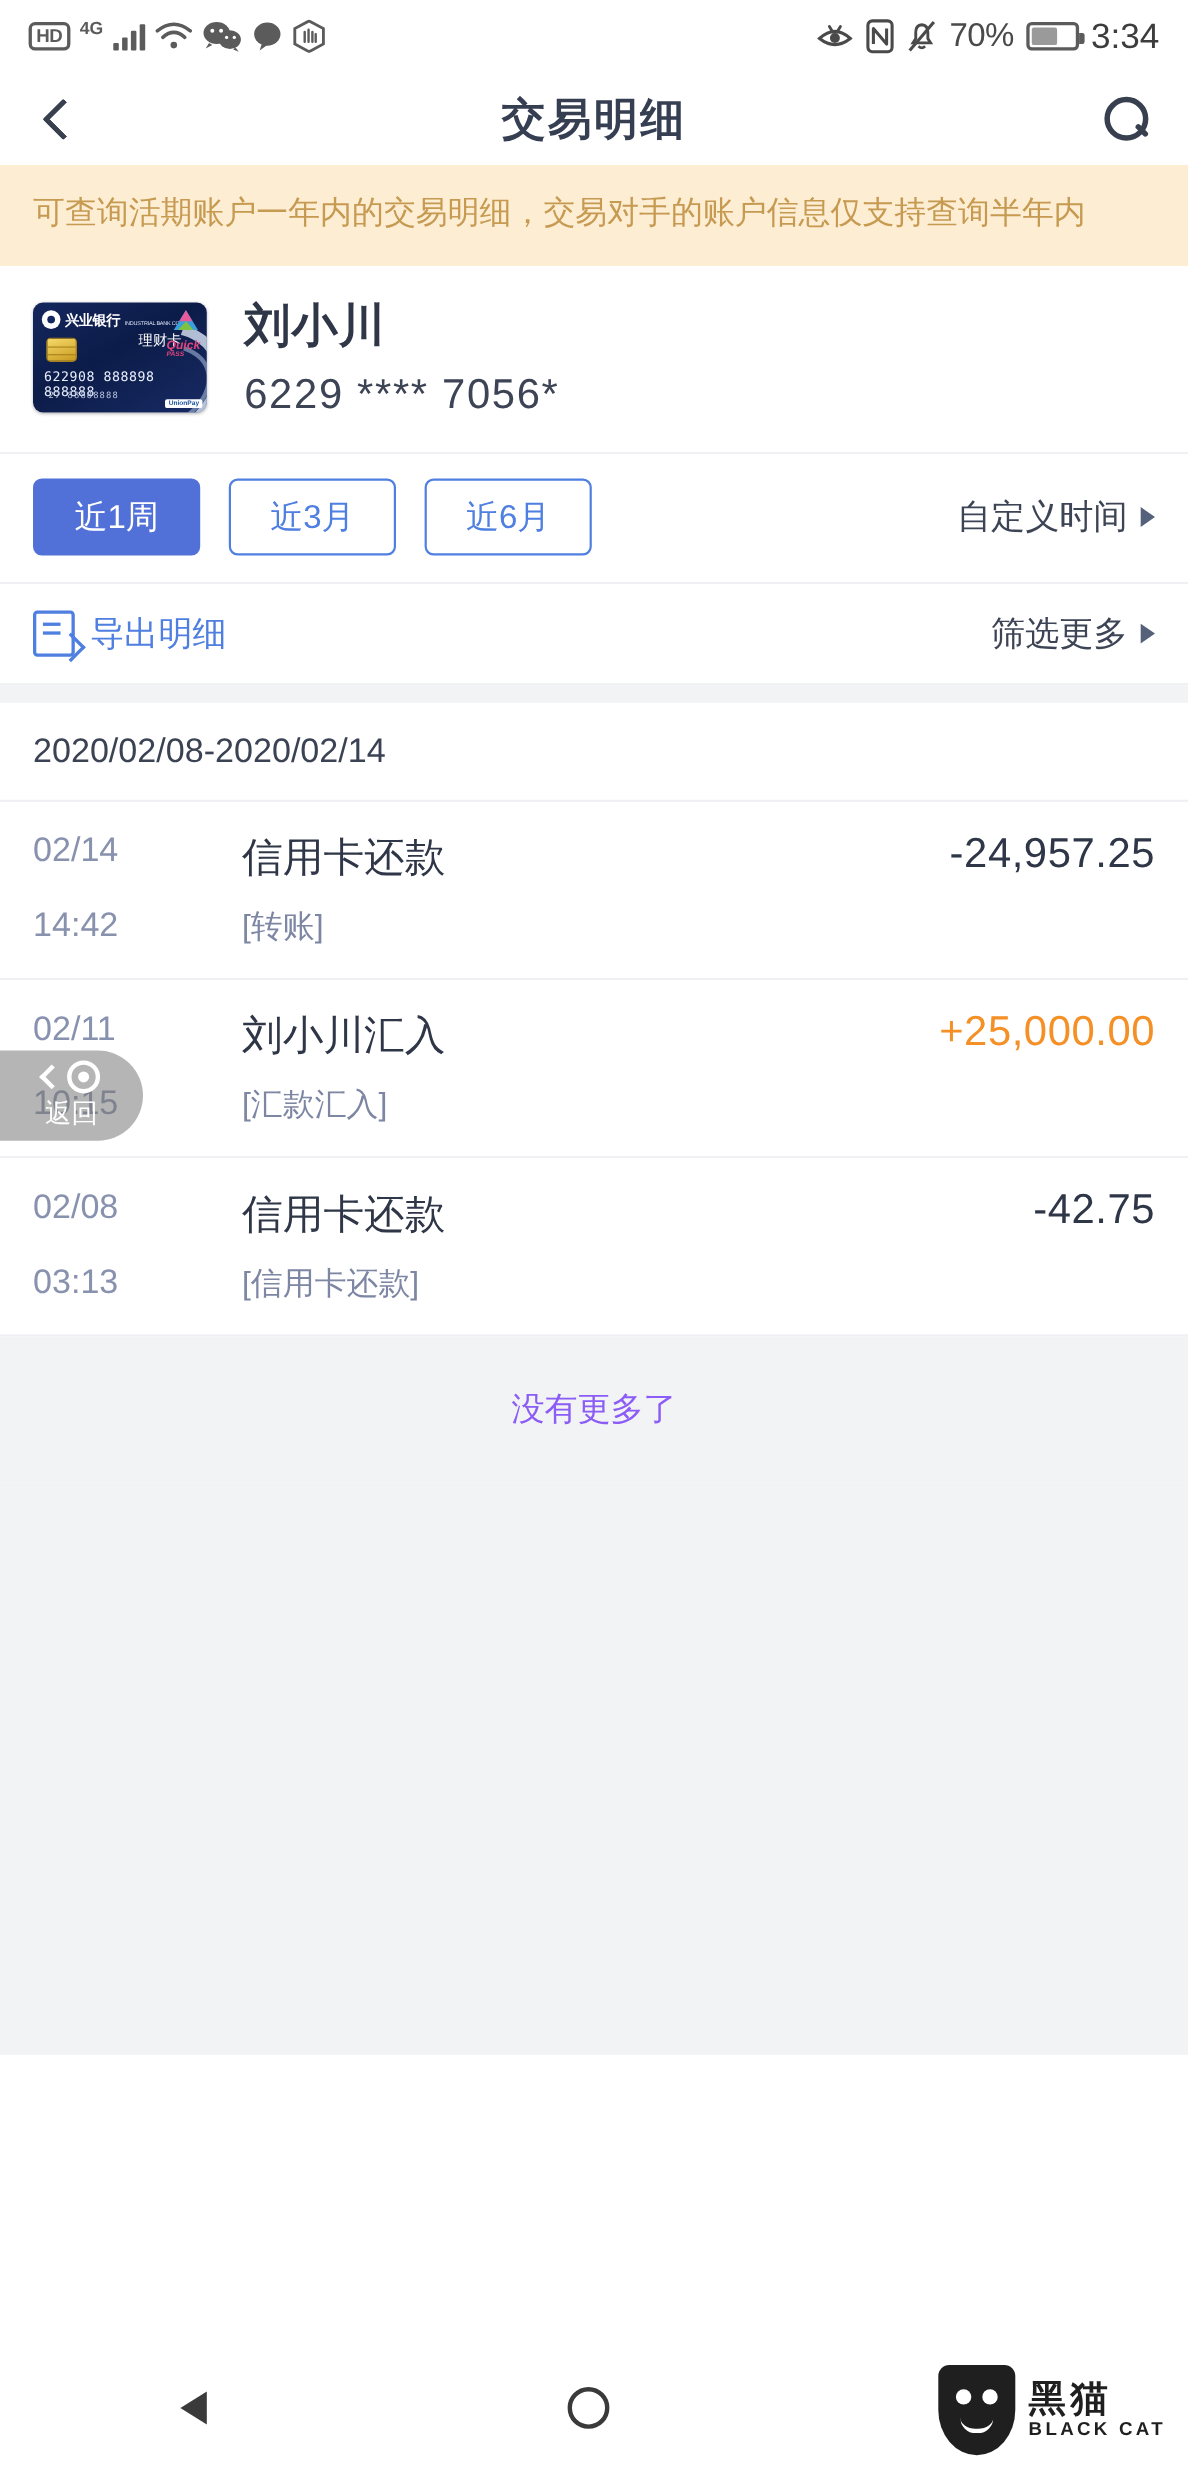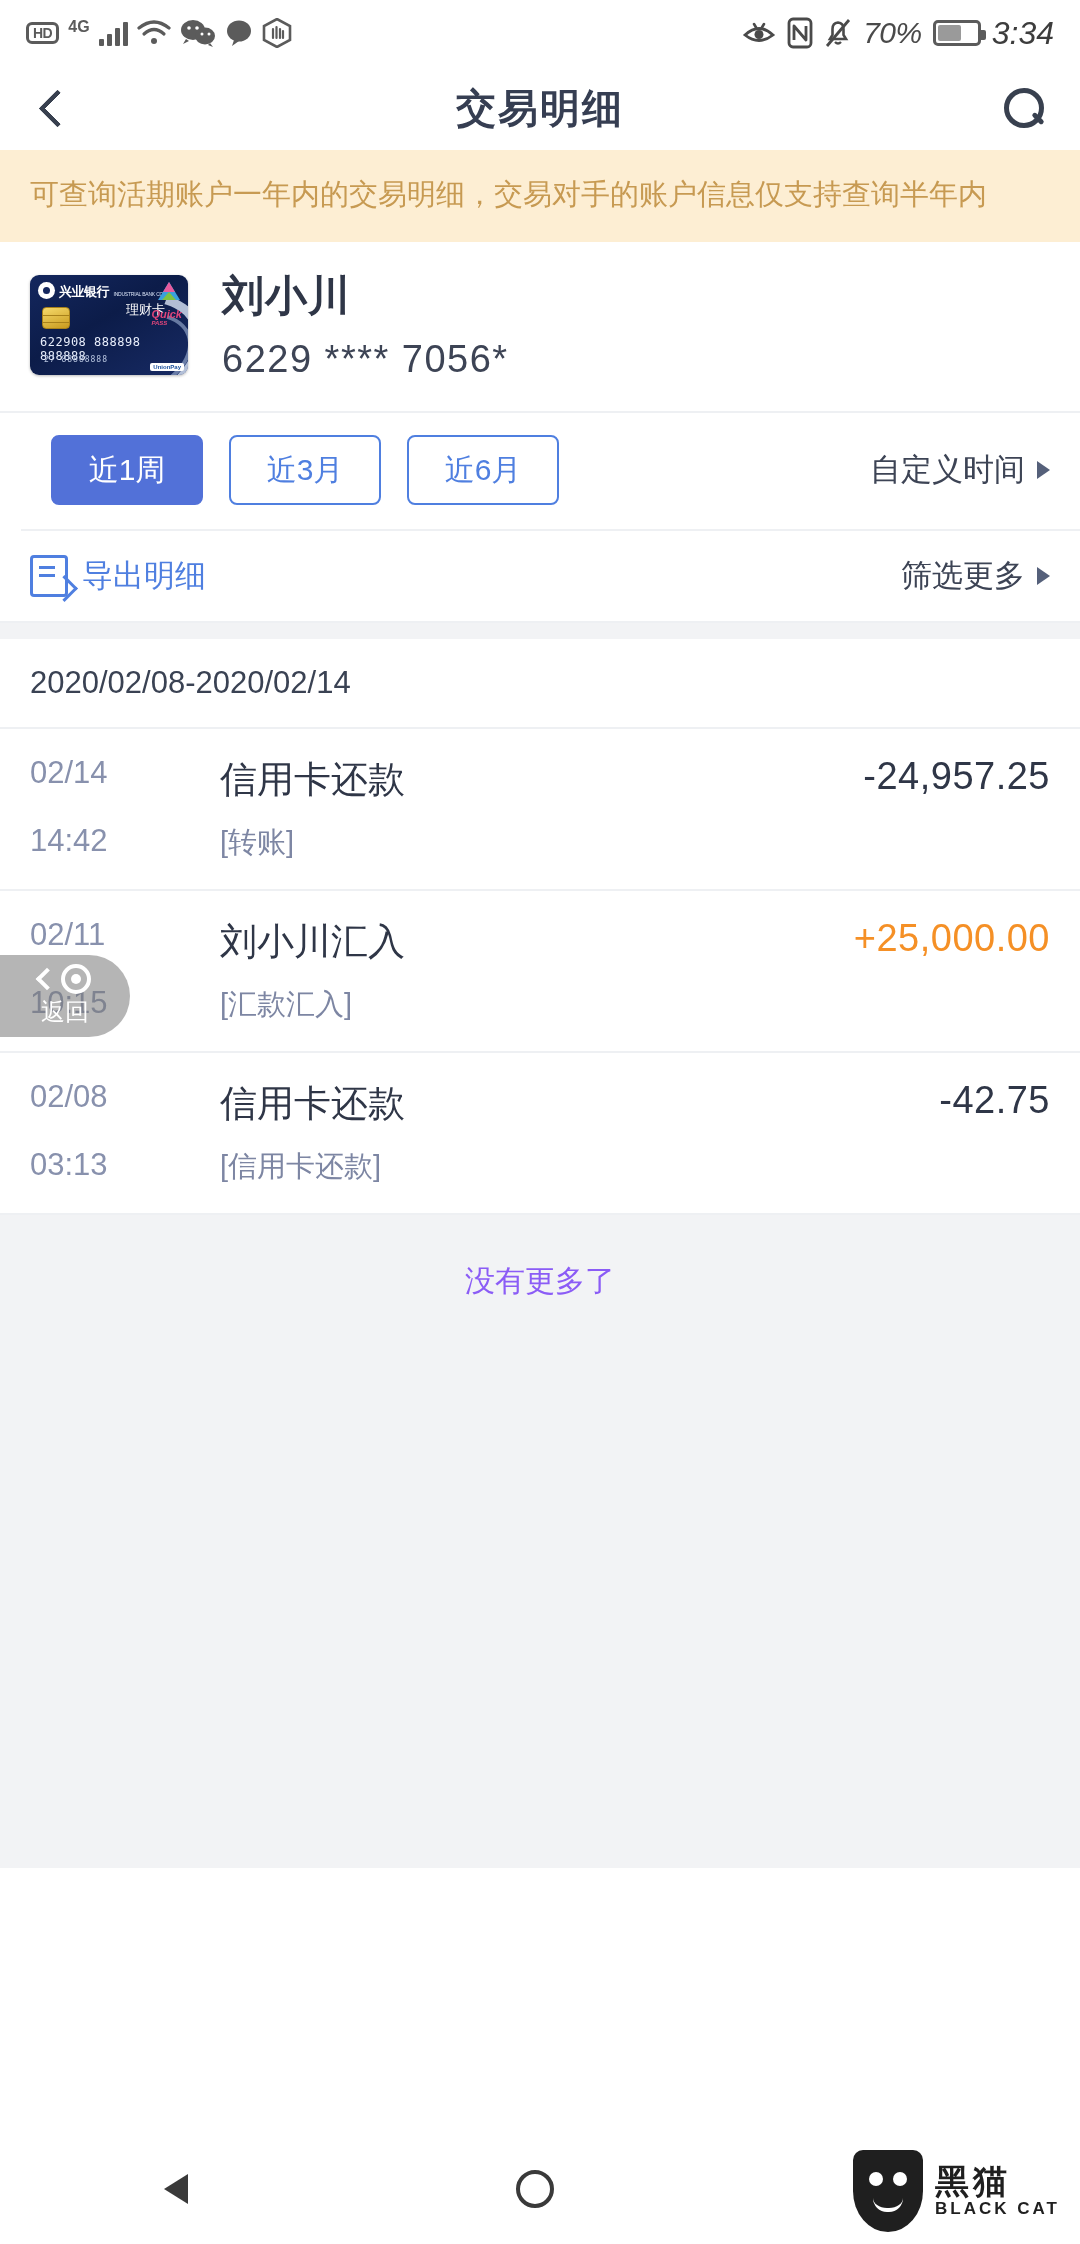--- a/index.html
+++ b/index.html
@@ -13,25 +13,25 @@
 
   
   .statusbar {
     height:66px; width:100%;
     display:flex; align-items:center;
     padding:0 26px;
     background:#ffffff;
     color:#4a4a4a;
   }
   .sb-left { display:flex; align-items:center; gap:9px; }
-  .sb-right { margin-left:auto; display:flex; align-items:center; gap:11px;font-style:italic; }
+  .sb-right { margin-left:auto; display:flex; align-items:center; gap:11px; }
   .sb-icon { display:inline-flex; align-items:center; justify-content:center; }
   .hd-box {
     border:3px solid #5b5b5b; border-radius:6px;
-    font-size:14px; font-weight:bold; color:#5b5b5b;
+    font-size:17px; font-weight:bold; color:#5b5b5b;
     padding:1px 4px; line-height:1.05;
     letter-spacing:-0.5px;
     text-align:right;
   }
   .g4 { font-size:16px; color:#5b5b5b; align-self:flex-start; margin-top:0; font-weight:600;}
   .bars { display:flex; align-items:flex-end; gap:3px; height:26px; }
   .bars i { display:block; width:5px; background:#5b5b5b; border-radius:1px; }
   .bars i:nth-child(1){height:7px;} .bars i:nth-child(2){height:12px;}
   .bars i:nth-child(3){height:18px;} .bars i:nth-child(4){height:24px;}
   .pct { font-size:30px; color:#4a4a4a; letter-spacing:-0.5px; }
@@ -140,21 +140,21 @@
     padding:1px 3px;font-size:6px;font-weight:bold;color:#1a4f9c;
   }
   .card-info{ margin-left:34px; }
   .card-name{ font-size:42px;color:#2f3647;font-weight:bold;letter-spacing:1px;}
   .card-no{ font-size:38px;color:#3c4considering;}
   .card-no{ font-size:38px;color:#3d4455;margin-top:14px;letter-spacing:1.5px;}
 
   
   .chips-row{
     background:#fff;display:flex;align-items:center;
-    padding:22px 30px 24px 30px;border-bottom:2px solid #eef0f3;margin-left:21px;
+    padding:22px 30px 24px 30px;border-bottom:2px solid #eef0f3;
   }
   .chip{
     min-width:152px;height:70px;border-radius:8px;
     display:flex;align-items:center;justify-content:center;
     font-size:30px;border:2px solid #4f7fe0;color:#4f7fe0;background:#fff;
     margin-right:26px;cursor:pointer;
   }
   .chip.active{ background:#5271d8;border-color:#5271d8;color:#fff; }
   .custom-time{
     margin-left:auto;display:flex;align-items:center;gap:12px;

